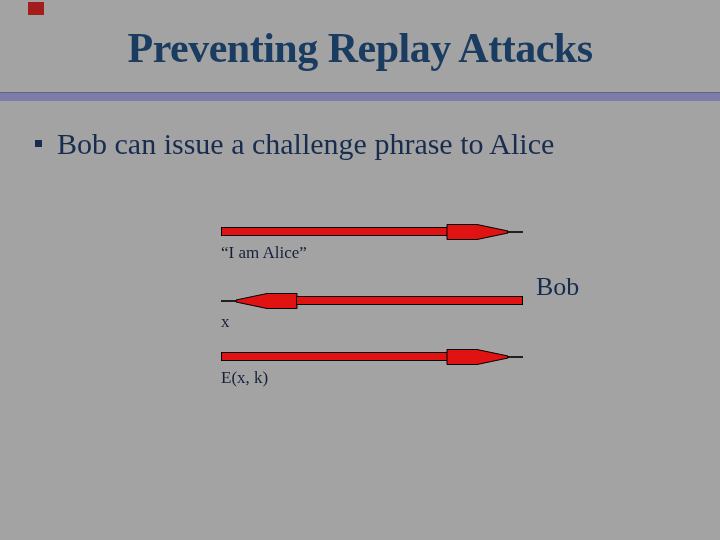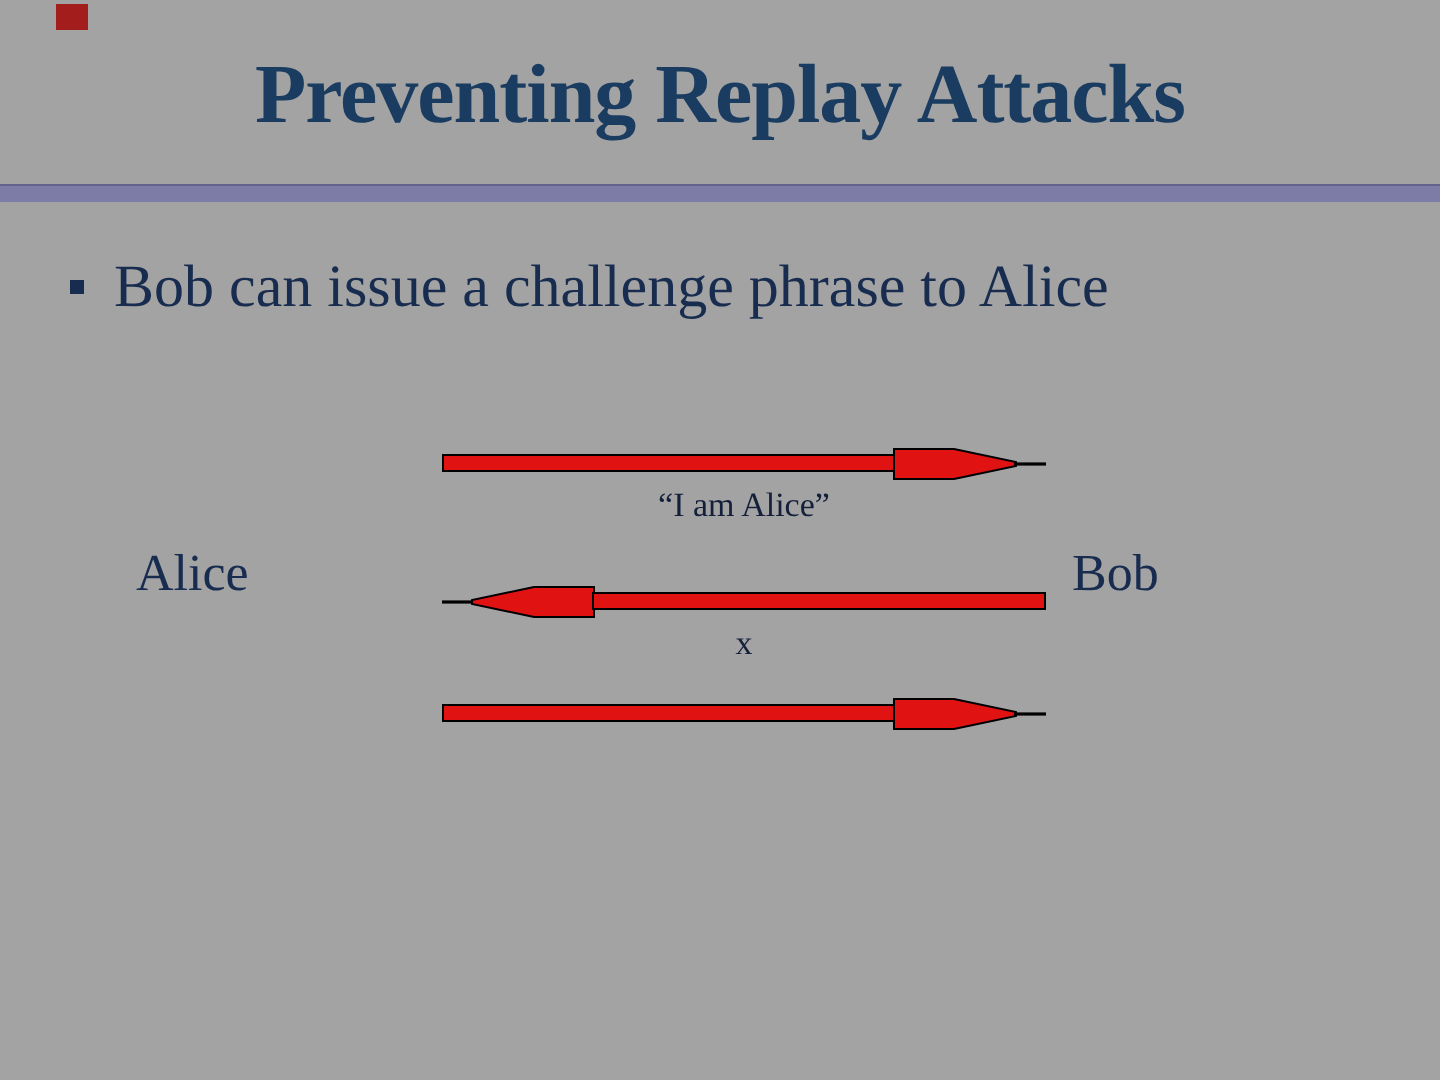--- a/index.html
+++ b/index.html
@@ -104,21 +104,20 @@
     stroke: #000000;
     stroke-width: 1;
   }
   .arrow-hairline {
     stroke: #000000;
     stroke-width: 1.6;
   }
 
   .message-label {
     margin-top: 1px;
-    text-align: center;
     font-size: 17px;
     color: var(--label, #14203a);
     white-space: nowrap;
   }
 </style>
 </head>
 <body>
 
 <div id="slide">
 
@@ -126,21 +125,20 @@
 
   <div class="slide-title">Preventing Replay Attacks</div>
 
   <div class="title-divider"></div>
 
   <div class="bullet-row">
     <span class="bullet-square"></span>
     <span class="bullet-text">Bob can issue a challenge phrase to Alice</span>
   </div>
 
-  <div class="actor actor-left">Alice</div>
   <div class="actor actor-right">Bob</div>
 
   <div class="message msg-0" data-dir="right">
     <svg class="arrow-right-icon" width="302" height="20" viewBox="0 0 302 20">
       <rect class="arrow-fill" x="0.5" y="5.5" width="226" height="8"></rect>
       <polygon class="arrow-fill" points="226,2.5 256,2.5 287,9 287,11 256,17.5 226,17.5"></polygon>
       <line class="arrow-hairline" x1="286" y1="10" x2="302" y2="10"></line>
     </svg>
 
     <div class="message-label">“I am Alice”</div>
@@ -156,15 +154,16 @@
     <div class="message-label">x</div>
   </div>
 
   <div class="message msg-2" data-dir="right">
     <svg class="arrow-right-icon" width="302" height="20" viewBox="0 0 302 20">
       <rect class="arrow-fill" x="0.5" y="5.5" width="226" height="8"></rect>
       <polygon class="arrow-fill" points="226,2.5 256,2.5 287,9 287,11 256,17.5 226,17.5"></polygon>
       <line class="arrow-hairline" x1="286" y1="10" x2="302" y2="10"></line>
     </svg>
 
+    <div class="message-label">E(x, k)</div>
   </div>
 
 </div>
 
 </body></html>

